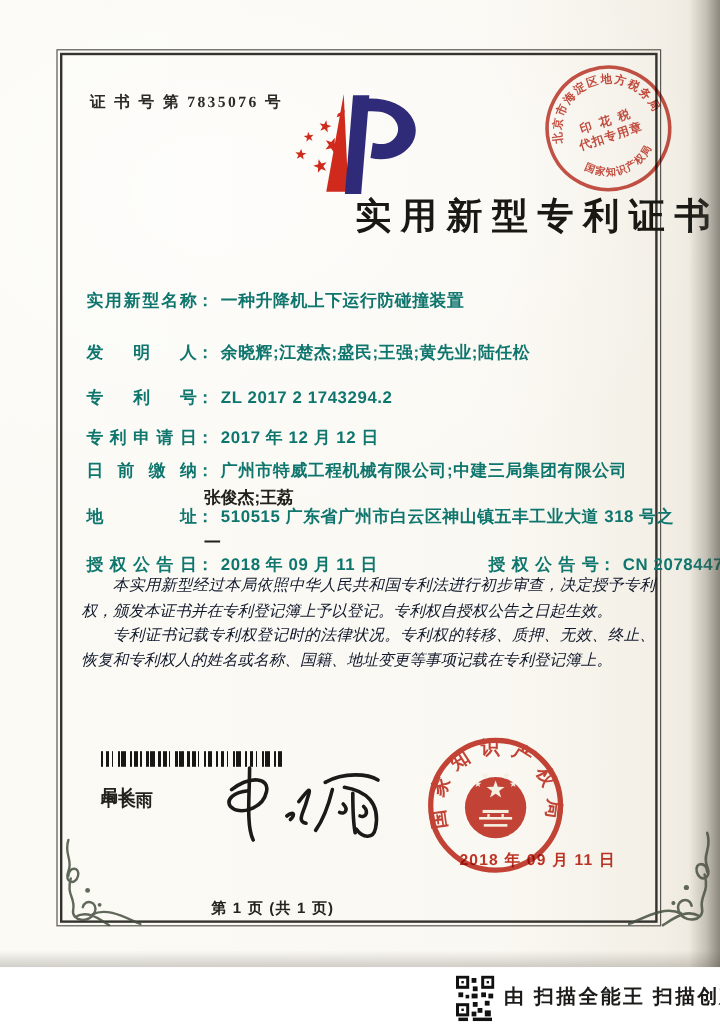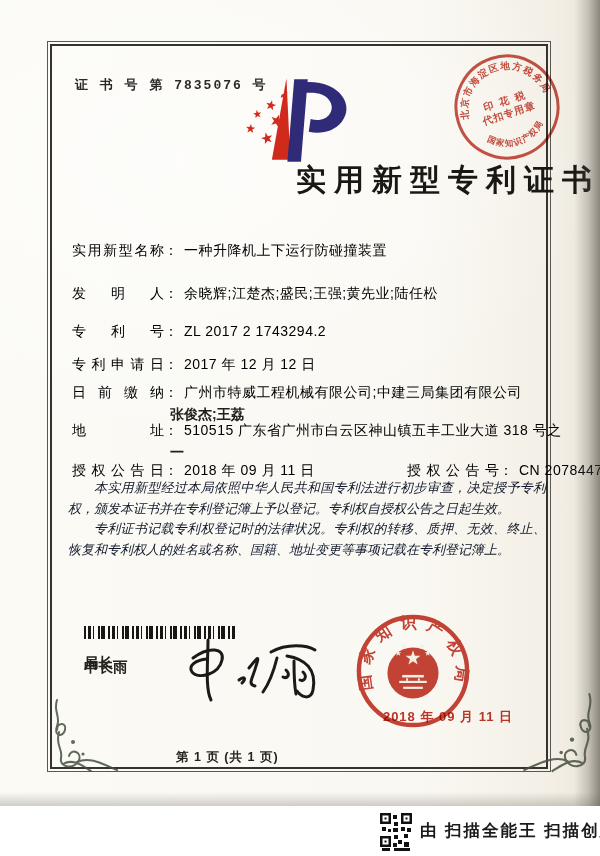--- a/index.html
+++ b/index.html
@@ -16,33 +16,33 @@
   .shadow-right { position:absolute; right:0; top:0; width:26px; height:806px;
     background:linear-gradient(90deg, rgba(95,90,80,0) 0%, rgba(95,90,80,.28) 55%, rgba(62,58,50,.55) 100%); }
   .shadow-bottom { position:absolute; left:0; top:792px; width:600px; height:14px;
     background:linear-gradient(180deg, rgba(80,75,66,0), rgba(80,75,66,.25)); }
   .scan-strip { position:absolute; left:0; top:806px; width:600px; height:50px; background:#ffffff; }
 
   
   .frame { position:absolute; left:47px; top:41px; width:504px; height:731px; border:1px solid #5a5751; }
   .frame-inner { position:absolute; inset:2px; border:2px solid #35332d; }
 
-  .cert-no { position:absolute; left:75px; top:76px; font-family:Liberation Mono, monospace;
+  .cert-no { position:absolute; left:75px; top:76px; font-family:Liberation Serif, serif;
     font-size:13px; color:#2c2a26; letter-spacing:2px; font-weight:600; }
 
   .logo { position:absolute; left:237px; top:76px; width:126px; height:88px; }
 
   .tax-seal { position:absolute; left:452px; top:52px; width:110px; height:110px;
     transform:rotate(-18deg); opacity:.88; mix-blend-mode:multiply; }
 
   .title { position:absolute; left:0; top:160px; width:600px; text-align:right;
     font-family:"Liberation Serif", serif; font-size:30px; font-weight:700;
     letter-spacing:8px; color:#191813; }
 
-  .row { position:absolute; left:72px; font-size:14px; color:#000000; font-weight:400; white-space:nowrap; }
+  .row { position:absolute; left:72px; font-size:14px; color:#0f766e; font-weight:700; white-space:nowrap; }
   .row .lbl { display:inline-block; width:92px; text-align:justify; text-align-last:justify; vertical-align:top; }
   .row .colon { display:inline-block; margin-right:6px; }
   .row .val { display:inline-block; letter-spacing:.5px; }
   .wrapline { position:absolute; left:170px; font-size:14px; color:#22201b; font-weight:600;text-align:center; }
   .grant-no { position:absolute; left:335px; top:0; }
 
   .body-text { position:absolute; left:68px; top:478px; width:478px;
     font-family:"Liberation Serif", serif; font-style:italic; font-size:13px;
     line-height:1.58; color:#0f172a; text-align:justify; }
   .body-text p { text-indent:2em; margin:0; }

